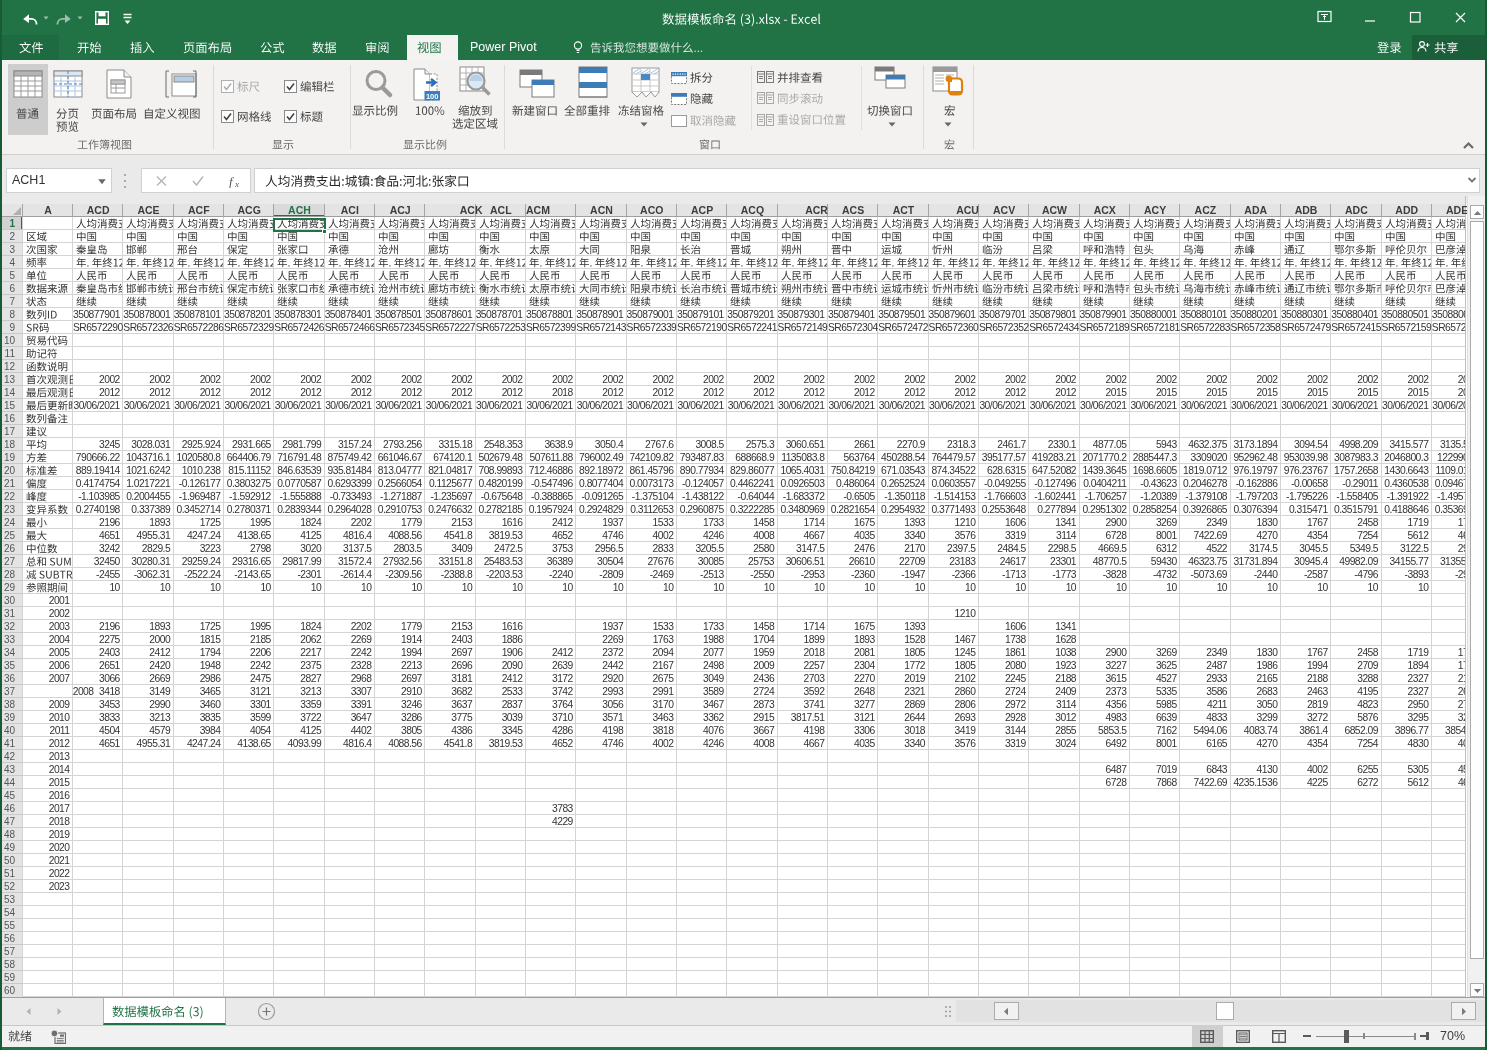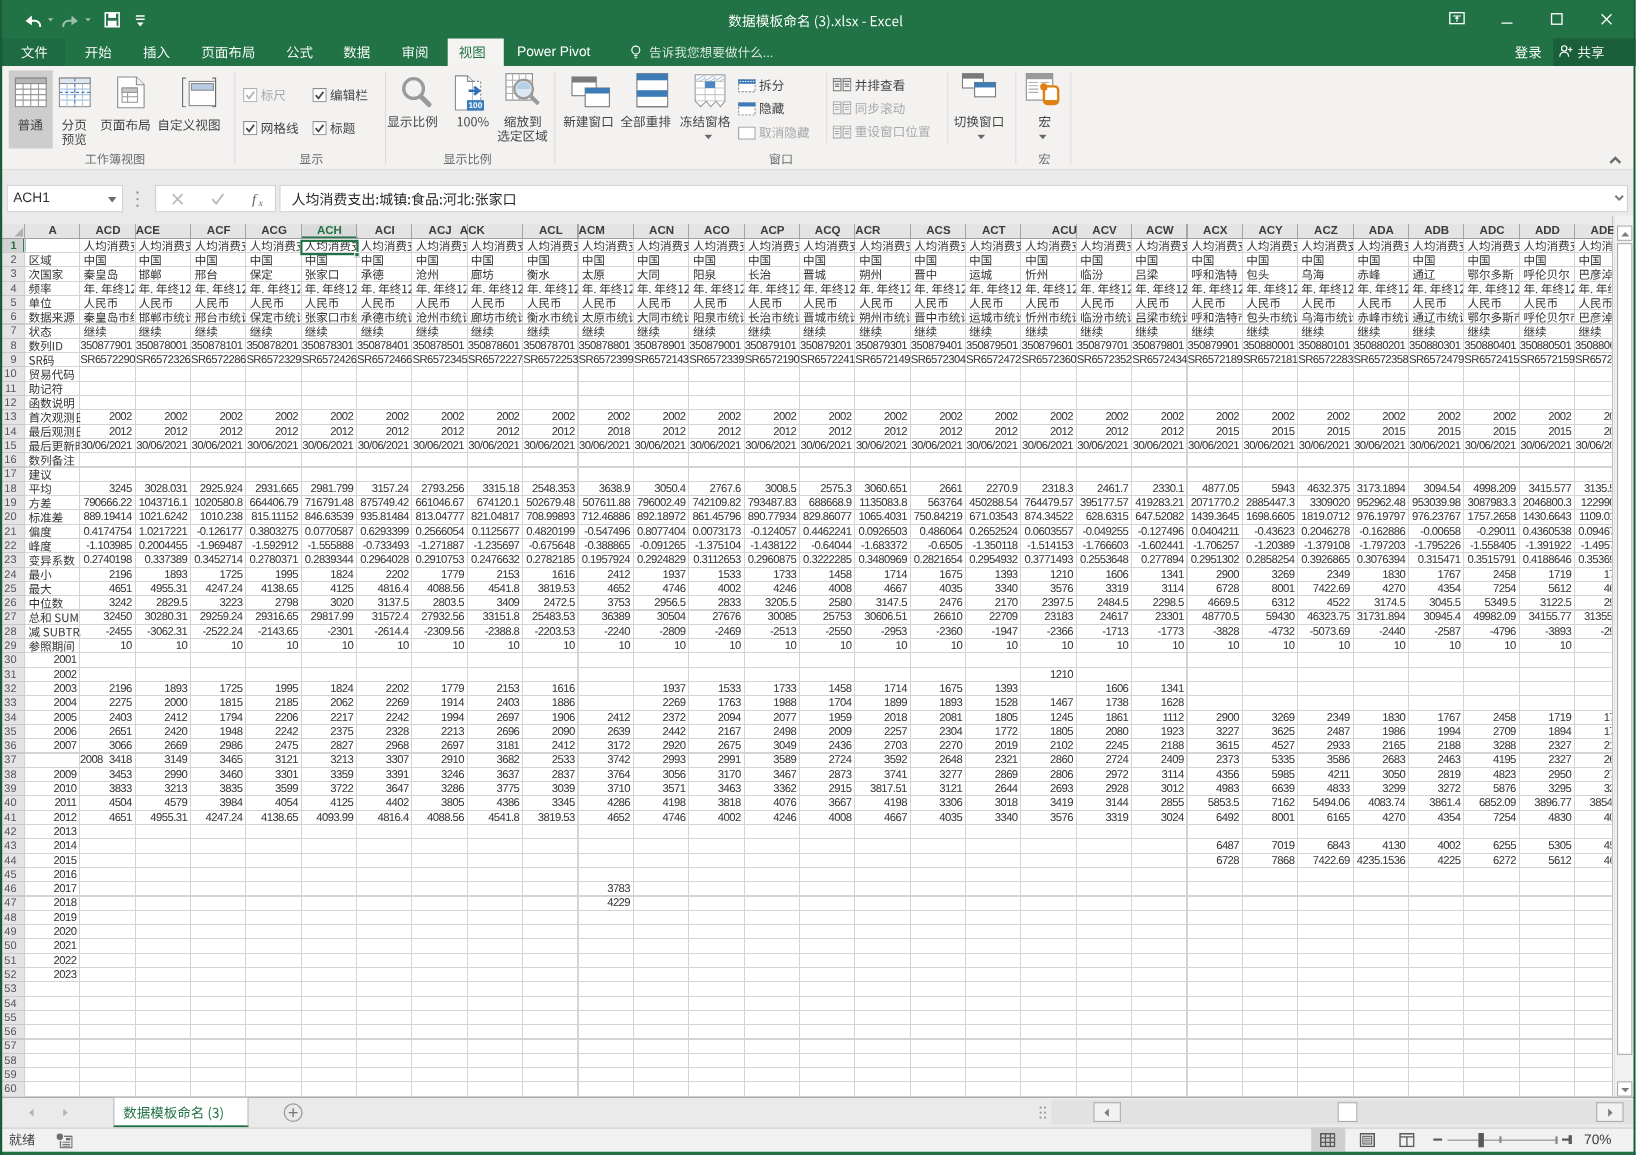--- a/index.html
+++ b/index.html
@@ -516,34 +516,34 @@
     <line x1="1330.75" y1="8" x2="1330.75" y2="21" stroke="#a5a5a5"></line>
     <line x1="1381.08" y1="8" x2="1381.08" y2="21" stroke="#a5a5a5"></line>
     <line x1="1431.41" y1="8" x2="1431.41" y2="21" stroke="#a5a5a5"></line>
     <line x1="0" y1="20.5" x2="1465" y2="20.5" stroke="#9f9f9f"></line>
     <line x1="22.5" y1="8" x2="22.5" y2="21" stroke="#a5a5a5"></line>
     <line x1="1465.5" y1="0" x2="1465.5" y2="801" stroke="#c0c0c0"></line>
   </svg>
 <div class="ab" style="left:0;top:204px;width:1465px;height:13px;font-size:10.5px;color:#3c3c3c;font-weight:bold">
     <span style="position:absolute;left:23px;top:0;width:50px;text-align:center;line-height:13px">A</span>
     <span style="position:absolute;left:73px;top:0;width:50.33px;text-align:center;line-height:13px;color:#3c3c3c">ACD</span>
-    <span style="position:absolute;left:123.33px;top:0;width:50.33px;text-align:left;line-height:13px;color:#3c3c3c">ACE</span>
+    <span style="position:absolute;left:123.33px;top:0;width:50.33px;text-align:center;line-height:13px;color:#3c3c3c">ACE</span>
     <span style="position:absolute;left:173.66px;top:0;width:50.33px;text-align:center;line-height:13px;color:#3c3c3c">ACF</span>
     <span style="position:absolute;left:223.99px;top:0;width:50.33px;text-align:center;line-height:13px;color:#3c3c3c">ACG</span>
     <span style="position:absolute;left:274.32px;top:0;width:50.33px;text-align:center;line-height:13px;color:#217346">ACH</span>
     <span style="position:absolute;left:324.65px;top:0;width:50.33px;text-align:center;line-height:13px;color:#3c3c3c">ACI</span>
     <span style="position:absolute;left:374.98px;top:0;width:50.33px;text-align:center;line-height:13px;color:#3c3c3c">ACJ</span>
-    <span style="position:absolute;left:418px;top:0;width:50.33px;text-align:left;line-height:13px;color:#3c3c3c">ACK</span>
+    <span style="position:absolute;left:446px;top:0;width:50.33px;text-align:center;line-height:13px;color:#3c3c3c">ACK</span>
     <span style="position:absolute;left:475.64px;top:0;width:50.33px;text-align:center;line-height:13px;color:#3c3c3c">ACL</span>
     <span style="position:absolute;left:525.97px;top:0;width:50.33px;text-align:left;line-height:13px;color:#3c3c3c">ACM</span>
     <span style="position:absolute;left:576.3px;top:0;width:50.33px;text-align:center;line-height:13px;color:#3c3c3c">ACN</span>
     <span style="position:absolute;left:626.63px;top:0;width:50.33px;text-align:center;line-height:13px;color:#3c3c3c">ACO</span>
     <span style="position:absolute;left:676.96px;top:0;width:50.33px;text-align:center;line-height:13px;color:#3c3c3c">ACP</span>
     <span style="position:absolute;left:727.29px;top:0;width:50.33px;text-align:center;line-height:13px;color:#3c3c3c">ACQ</span>
-    <span style="position:absolute;left:777.62px;top:0;width:50.33px;text-align:left;line-height:13px;color:#3c3c3c">ACR</span>
+    <span style="position:absolute;left:777.62px;top:0;width:50.33px;text-align:right;line-height:13px;color:#3c3c3c">ACR</span>
     <span style="position:absolute;left:827.95px;top:0;width:50.33px;text-align:center;line-height:13px;color:#3c3c3c">ACS</span>
     <span style="position:absolute;left:878.28px;top:0;width:50.33px;text-align:center;line-height:13px;color:#3c3c3c">ACT</span>
     <span style="position:absolute;left:928.61px;top:0;width:50.33px;text-align:right;line-height:13px;color:#3c3c3c">ACU</span>
     <span style="position:absolute;left:978.94px;top:0;width:50.33px;text-align:center;line-height:13px;color:#3c3c3c">ACV</span>
     <span style="position:absolute;left:1029.27px;top:0;width:50.33px;text-align:center;line-height:13px;color:#3c3c3c">ACW</span>
     <span style="position:absolute;left:1079.6px;top:0;width:50.33px;text-align:center;line-height:13px;color:#3c3c3c">ACX</span>
     <span style="position:absolute;left:1129.93px;top:0;width:50.33px;text-align:center;line-height:13px;color:#3c3c3c">ACY</span>
     <span style="position:absolute;left:1180.26px;top:0;width:50.33px;text-align:center;line-height:13px;color:#3c3c3c">ACZ</span>
     <span style="position:absolute;left:1230.59px;top:0;width:50.33px;text-align:center;line-height:13px;color:#3c3c3c">ADA</span>
     <span style="position:absolute;left:1280.92px;top:0;width:50.33px;text-align:center;line-height:13px;color:#3c3c3c">ADB</span>
@@ -629,21 +629,21 @@
 <div class="gr" style="left:73px;top:542px;width:1392px;overflow:hidden"><i>3242</i><i>2829.5</i><i>3223</i><i>2798</i><i>3020</i><i>3137.5</i><i>2803.5</i><i>3409</i><i>2472.5</i><i>3753</i><i>2956.5</i><i>2833</i><i>3205.5</i><i>2580</i><i>3147.5</i><i>2476</i><i>2170</i><i>2397.5</i><i>2484.5</i><i>2298.5</i><i>4669.5</i><i>6312</i><i>4522</i><i>3174.5</i><i>3045.5</i><i>5349.5</i><i>3122.5</i><i>2994</i></div>
 <div class="gr" style="left:73px;top:555px;width:1392px;overflow:hidden"><i>32450</i><i>30280.31</i><i>29259.24</i><i>29316.65</i><i>29817.99</i><i>31572.4</i><i>27932.56</i><i>33151.8</i><i>25483.53</i><i>36389</i><i>30504</i><i>27676</i><i>30085</i><i>25753</i><i>30606.51</i><i>26610</i><i>22709</i><i>23183</i><i>24617</i><i>23301</i><i>48770.5</i><i>59430</i><i>46323.75</i><i>31731.894</i><i>30945.4</i><i>49982.09</i><i>34155.77</i><i>31355.33</i></div>
 <div class="gr" style="left:73px;top:568px;width:1392px;overflow:hidden"><i>-2455</i><i>-3062.31</i><i>-2522.24</i><i>-2143.65</i><i>-2301</i><i>-2614.4</i><i>-2309.56</i><i>-2388.8</i><i>-2203.53</i><i>-2240</i><i>-2809</i><i>-2469</i><i>-2513</i><i>-2550</i><i>-2953</i><i>-2360</i><i>-1947</i><i>-2366</i><i>-1713</i><i>-1773</i><i>-3828</i><i>-4732</i><i>-5073.69</i><i>-2440</i><i>-2587</i><i>-4796</i><i>-3893</i><i>-2966</i></div>
 <div class="gr" style="left:73px;top:581px;width:1392px;overflow:hidden"><i>10</i><i>10</i><i>10</i><i>10</i><i>10</i><i>10</i><i>10</i><i>10</i><i>10</i><i>10</i><i>10</i><i>10</i><i>10</i><i>10</i><i>10</i><i>10</i><i>10</i><i>10</i><i>10</i><i>10</i><i>10</i><i>10</i><i>10</i><i>10</i><i>10</i><i>10</i><i>10</i><i>10</i></div>
 <div class="gr" style="left:928.61px;top:607px;width:50.33px;overflow:hidden"><i>1210</i></div>
 <div class="gr" style="left:73px;top:620px;width:452.97px;overflow:hidden"><i>2196</i><i>1893</i><i>1725</i><i>1995</i><i>1824</i><i>2202</i><i>1779</i><i>2153</i><i>1616</i></div>
 <div class="gr" style="left:576.3px;top:620px;width:352.31px;overflow:hidden"><i>1937</i><i>1533</i><i>1733</i><i>1458</i><i>1714</i><i>1675</i><i>1393</i></div>
 <div class="gr" style="left:978.94px;top:620px;width:100.66px;overflow:hidden"><i>1606</i><i>1341</i></div>
 <div class="gr" style="left:73px;top:633px;width:452.97px;overflow:hidden"><i>2275</i><i>2000</i><i>1815</i><i>2185</i><i>2062</i><i>2269</i><i>1914</i><i>2403</i><i>1886</i></div>
 <div class="gr" style="left:576.3px;top:633px;width:503.3px;overflow:hidden"><i>2269</i><i>1763</i><i>1988</i><i>1704</i><i>1899</i><i>1893</i><i>1528</i><i>1467</i><i>1738</i><i>1628</i></div>
-<div class="gr" style="left:73px;top:646px;width:1392px;overflow:hidden"><i>2403</i><i>2412</i><i>1794</i><i>2206</i><i>2217</i><i>2242</i><i>1994</i><i>2697</i><i>1906</i><i>2412</i><i>2372</i><i>2094</i><i>2077</i><i>1959</i><i>2018</i><i>2081</i><i>1805</i><i>1245</i><i>1861</i><i>1112</i><i>2900</i><i>3269</i><i>2349</i><i>1830</i><i>1767</i><i>2458</i><i>1719</i><i>1702</i></div>
+<div class="gr" style="left:73px;top:646px;width:1392px;overflow:hidden"><i>2403</i><i>2412</i><i>1794</i><i>2206</i><i>2217</i><i>2242</i><i>1994</i><i>2697</i><i>1906</i><i>2412</i><i>2372</i><i>2094</i><i>2077</i><i>1959</i><i>2018</i><i>2081</i><i>1805</i><i>1245</i><i>1861</i><i>1038</i><i>2900</i><i>3269</i><i>2349</i><i>1830</i><i>1767</i><i>2458</i><i>1719</i><i>1702</i></div>
 <div class="gr" style="left:73px;top:659px;width:1392px;overflow:hidden"><i>2651</i><i>2420</i><i>1948</i><i>2242</i><i>2375</i><i>2328</i><i>2213</i><i>2696</i><i>2090</i><i>2639</i><i>2442</i><i>2167</i><i>2498</i><i>2009</i><i>2257</i><i>2304</i><i>1772</i><i>1805</i><i>2080</i><i>1923</i><i>3227</i><i>3625</i><i>2487</i><i>1986</i><i>1994</i><i>2709</i><i>1894</i><i>1746</i></div>
 <div class="gr" style="left:73px;top:672px;width:1392px;overflow:hidden"><i>3066</i><i>2669</i><i>2986</i><i>2475</i><i>2827</i><i>2968</i><i>2697</i><i>3181</i><i>2412</i><i>3172</i><i>2920</i><i>2675</i><i>3049</i><i>2436</i><i>2703</i><i>2270</i><i>2019</i><i>2102</i><i>2245</i><i>2188</i><i>3615</i><i>4527</i><i>2933</i><i>2165</i><i>2188</i><i>3288</i><i>2327</i><i>2146</i></div>
 <div class="gr" style="left:73px;top:685px;width:1392px;overflow:hidden"><i>3418</i><i>3149</i><i>3465</i><i>3121</i><i>3213</i><i>3307</i><i>2910</i><i>3682</i><i>2533</i><i>3742</i><i>2993</i><i>2991</i><i>3589</i><i>2724</i><i>3592</i><i>2648</i><i>2321</i><i>2860</i><i>2724</i><i>2409</i><i>2373</i><i>5335</i><i>3586</i><i>2683</i><i>2463</i><i>4195</i><i>2327</i><i>2664</i></div>
 <div class="gr" style="left:73px;top:698px;width:1392px;overflow:hidden"><i>3453</i><i>2990</i><i>3460</i><i>3301</i><i>3359</i><i>3391</i><i>3246</i><i>3637</i><i>2837</i><i>3764</i><i>3056</i><i>3170</i><i>3467</i><i>2873</i><i>3741</i><i>3277</i><i>2869</i><i>2806</i><i>2972</i><i>3114</i><i>4356</i><i>5985</i><i>4211</i><i>3050</i><i>2819</i><i>4823</i><i>2950</i><i>2754</i></div>
 <div class="gr" style="left:73px;top:711px;width:1392px;overflow:hidden"><i>3833</i><i>3213</i><i>3835</i><i>3599</i><i>3722</i><i>3647</i><i>3286</i><i>3775</i><i>3039</i><i>3710</i><i>3571</i><i>3463</i><i>3362</i><i>2915</i><i>3817.51</i><i>3121</i><i>2644</i><i>2693</i><i>2928</i><i>3012</i><i>4983</i><i>6639</i><i>4833</i><i>3299</i><i>3272</i><i>5876</i><i>3295</i><i>3212</i></div>
 <div class="gr" style="left:73px;top:724px;width:1392px;overflow:hidden"><i>4504</i><i>4579</i><i>3984</i><i>4054</i><i>4125</i><i>4402</i><i>3805</i><i>4386</i><i>3345</i><i>4286</i><i>4198</i><i>3818</i><i>4076</i><i>3667</i><i>4198</i><i>3306</i><i>3018</i><i>3419</i><i>3144</i><i>2855</i><i>5853.5</i><i>7162</i><i>5494.06</i><i>4083.74</i><i>3861.4</i><i>6852.09</i><i>3896.77</i><i>3854.33</i></div>
 <div class="gr" style="left:73px;top:737px;width:1392px;overflow:hidden"><i>4651</i><i>4955.31</i><i>4247.24</i><i>4138.65</i><i>4093.99</i><i>4816.4</i><i>4088.56</i><i>4541.8</i><i>3819.53</i><i>4652</i><i>4746</i><i>4002</i><i>4246</i><i>4008</i><i>4667</i><i>4035</i><i>3340</i><i>3576</i><i>3319</i><i>3024</i><i>6492</i><i>8001</i><i>6165</i><i>4270</i><i>4354</i><i>7254</i><i>4830</i><i>4034</i></div>
 <div class="gr" style="left:1079.6px;top:763px;width:385.4px;overflow:hidden"><i>6487</i><i>7019</i><i>6843</i><i>4130</i><i>4002</i><i>6255</i><i>5305</i><i>4575</i></div>
 <div class="gr" style="left:1079.6px;top:776px;width:385.4px;overflow:hidden"><i>6728</i><i>7868</i><i>7422.69</i><i>4235.1536</i><i>4225</i><i>6272</i><i>5612</i><i>4675</i></div>
 <div class="gr" style="left:525.97px;top:802px;width:50.33px;overflow:hidden"><i>3783</i></div>

